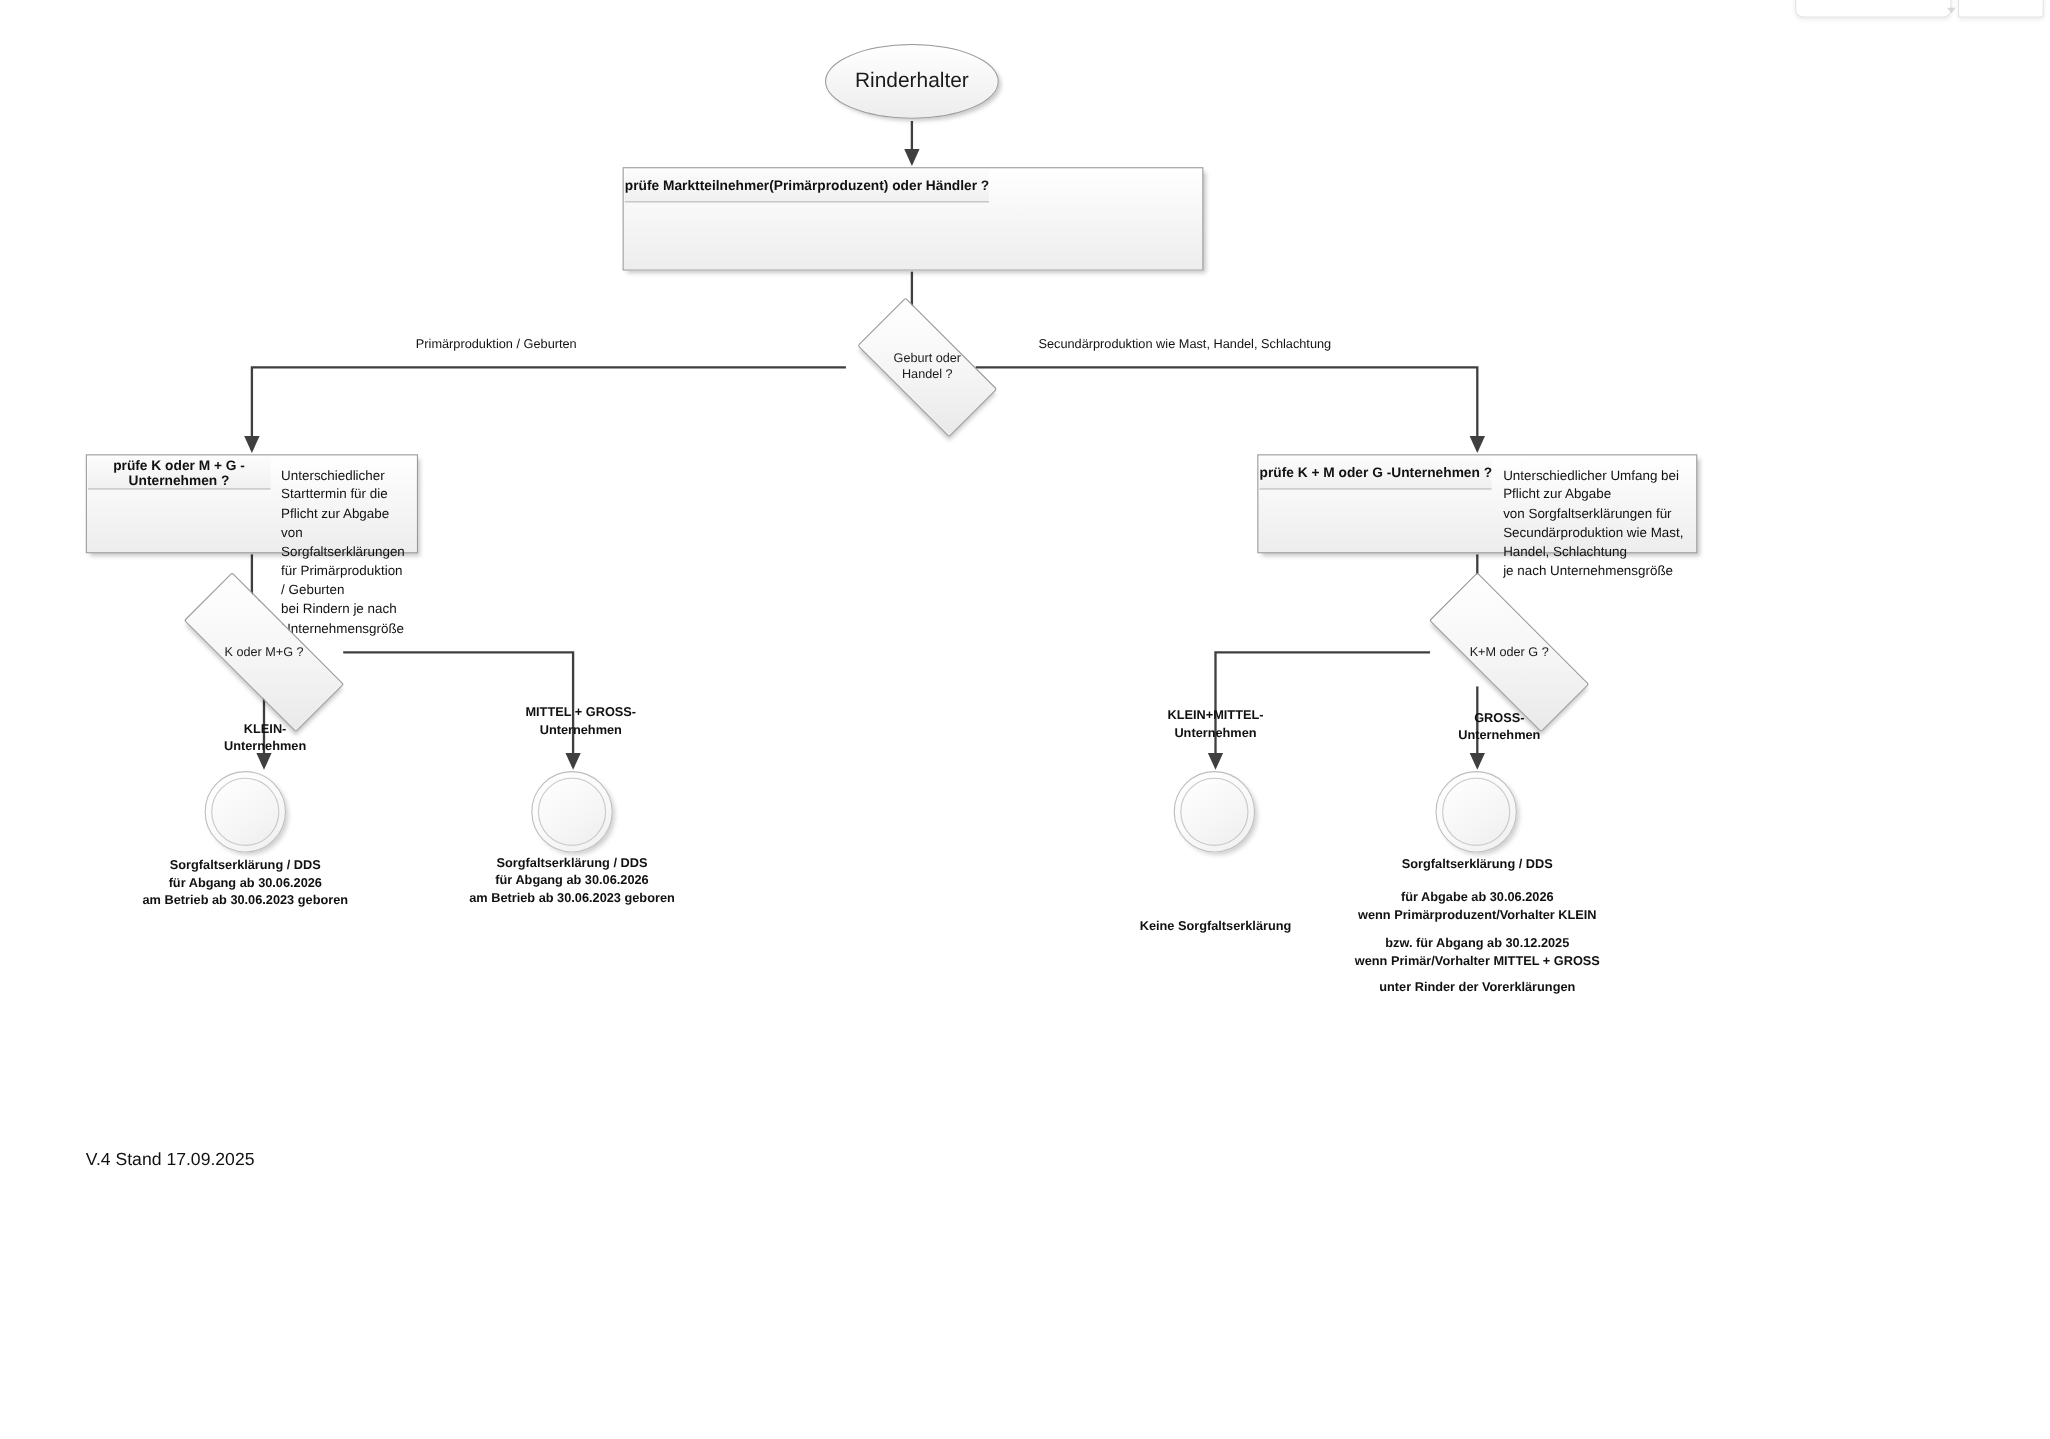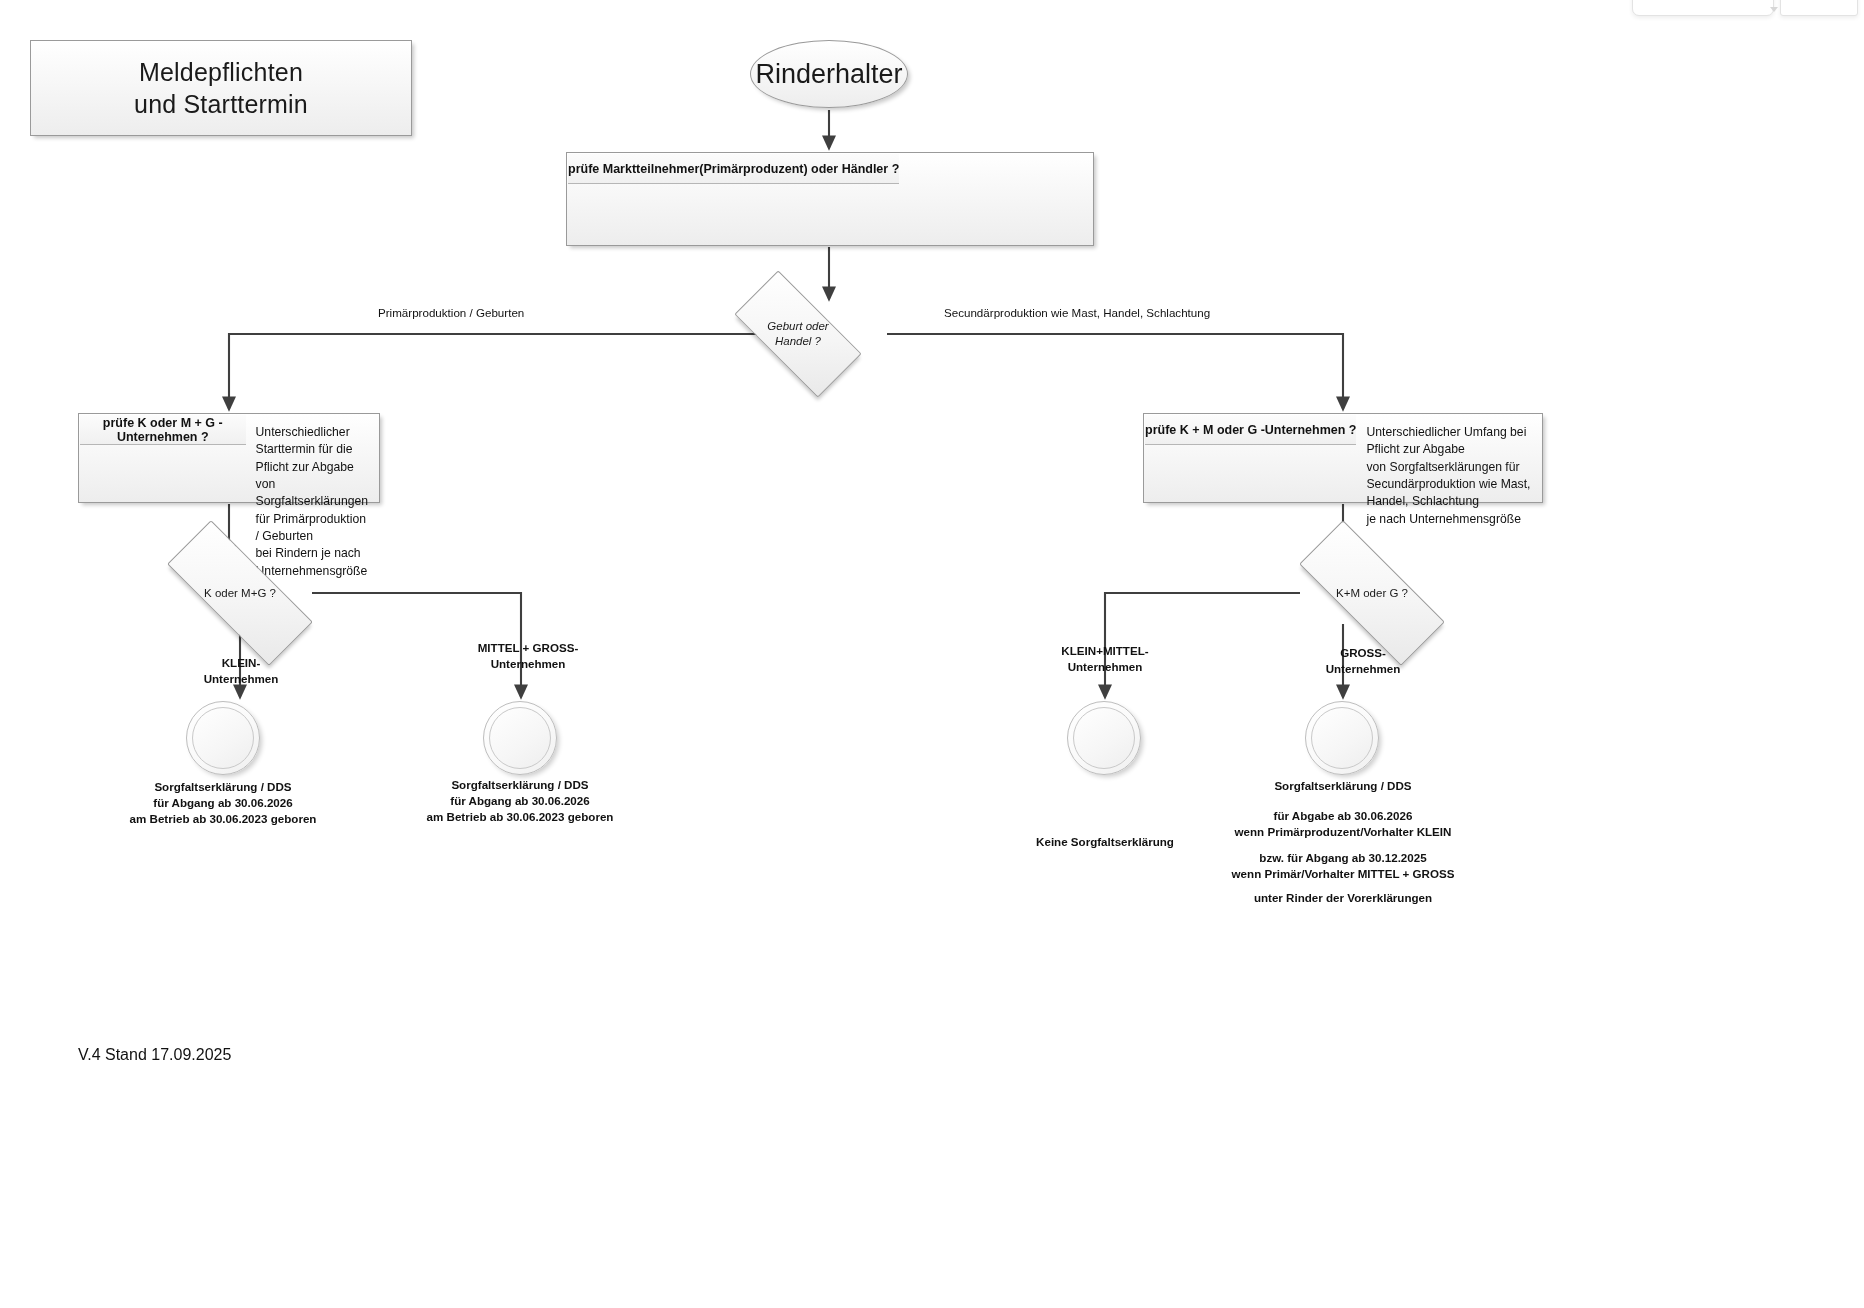--- a/index.html
+++ b/index.html
@@ -32,21 +32,21 @@
     align-items: center; justify-content: center;
     line-height: 1.28;
   }
   #title-box .tline { font-size: 25px; color: #1a1a1a; letter-spacing: .2px; }
 
   
   #start-ellipse {
     left: 750px; top: 40px; width: 158px; height: 68px;
     border-radius: 50%;
     display: flex; align-items: center; justify-content: center;
-    font-size: 27px; color: #1a1a1a;
+    font-size: 19px; color: #1a1a1a;
   }
 
   
   .proc { display: flex; flex-direction: row; padding: 1px; justify-content: space-between; }
   .proc .hdr {
     height: 30px;
     border-bottom: 1px solid #b6b6b6;
     display: flex; align-items: center; justify-content: center;
     font-weight: bold; font-size: 12.5px; color: #111;
     background: linear-gradient(180deg,#fcfcfc 0%, #f0f0f0 100%);
@@ -70,21 +70,21 @@
   }
   .diamond .dshape {
     position: absolute; inset: 0;
     background: linear-gradient(135deg, #ffffff 0%, #f5f5f5 55%, #e9e9e9 100%);
     border: 1px solid #9a9a9a;
     transform: rotate(45deg);
     box-shadow: 3px 3px 4px -1px rgba(0,0,0,0.22);
   }
   .diamond .dtext { position: relative; z-index: 2; padding: 0 4px; }
 
-  #dia-main  { left: 739px;  top: 303px; width: 118px; height: 62px; font-style: italic; }
+  #dia-main  { left: 784px;  top: 303px; width: 118px; height: 62px; }
   #dia-left  { left: 168px;  top: 562px; width: 144px; height: 62px; }
   #dia-right { left: 1300px; top: 562px; width: 144px; height: 62px; }
   #dia-main .dshape, #dia-left .dshape, #dia-right .dshape { border-radius: 2px; }
 
   
   .terminator {
     position: absolute; width: 74px; height: 74px; border-radius: 50%;
     background: linear-gradient(145deg,#ffffff 0%, #fafafa 50%, #efefef 100%);
     border: 1.6px solid #bdbdbd;
     box-shadow: 3px 3px 5px -1px rgba(0,0,0,0.20);
@@ -186,24 +186,20 @@
       <path d="M 240 624 L 240 697" marker-end="url(#arrow)"></path>
 
       <path d="M 312 593 L 521 593 L 521 697" marker-end="url(#arrow)"></path>
 
       <path d="M 1300 593 L 1105 593 L 1105 697" marker-end="url(#arrow)"></path>
 
       <path d="M 1343 624 L 1343 697" marker-end="url(#arrow)"></path>
     </g>
   </svg>
 
-  <div class="shape" id="title-box">
-    <div class="tline">Meldepflichten</div>
-    <div class="tline">und Starttermin</div>
-  </div>
 
   <div class="shape" id="start-ellipse">
     <span>Rinderhalter</span>
   </div>
 
   <div class="shape proc" id="proc-top">
     <div class="hdr">prüfe Marktteilnehmer(Primärproduzent) oder Händler ?</div>
   </div>
 
   <div class="diamond" id="dia-main">

